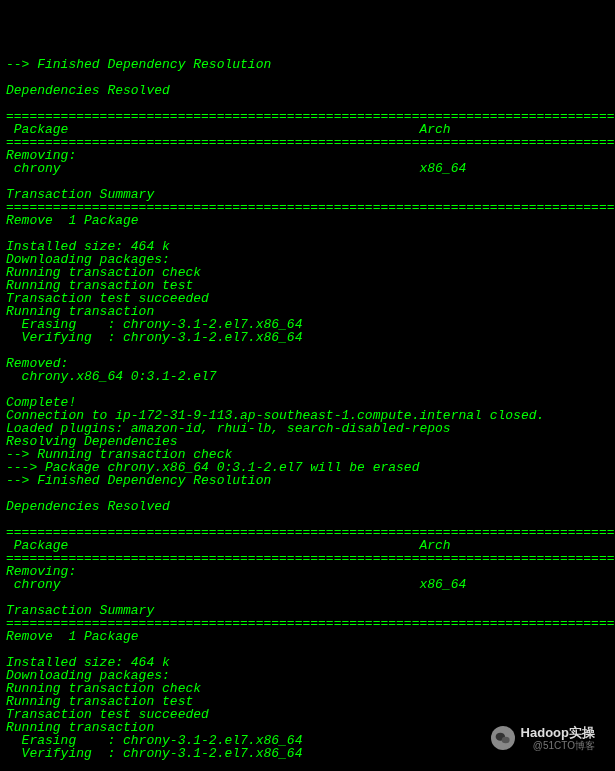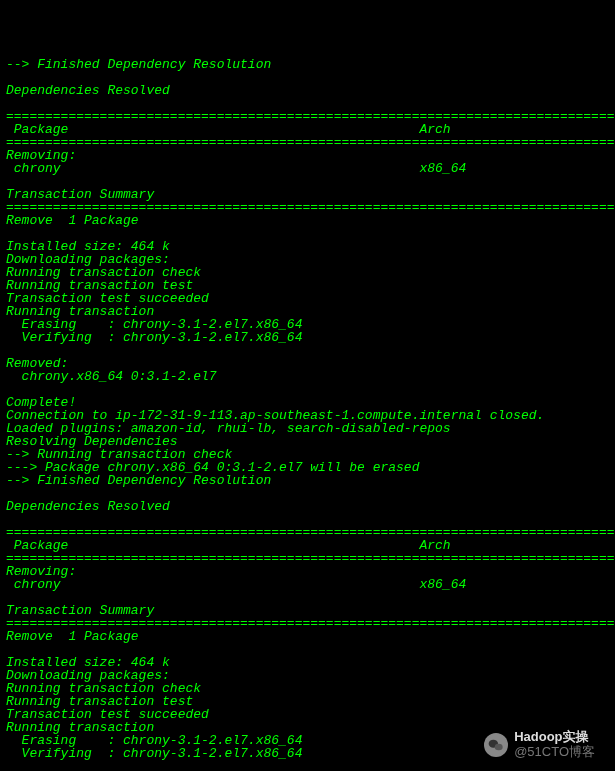--- a/index.html
+++ b/index.html
@@ -17,21 +17,21 @@
       white-space: pre;
       position: relative;
     }
     .line {
       display: block;
       min-height: 13px;
       font-style: italic;
     }
     .watermark-footer {
       position: absolute;
-      bottom: 12px;
+      bottom: 20px;
       right: 20px;
       display: flex;
       align-items: center;
       gap: 6px;
       font-family: Arial, sans-serif;
     }
     .wechat-icon {
       width: 24px;
       height: 24px;
       background: #888;
@@ -47,21 +47,21 @@
       flex-direction: column;
       line-height: 1.1;
     }
     .footer-title {
       color: #ddd;
       font-size: 13px;
       font-weight: bold;
     }
     .footer-sub {
       color: #777;
-      font-size: 13px;
+      font-size: 10px;
       text-align: right;
     }
   </style>
 </head>
 <body>
 
 
 
 <div id="terminal-container"><span class="line">--&gt; Finished Dependency Resolution</span><span class="line"></span><span class="line">Dependencies Resolved</span><span class="line"></span><span class="line">================================================================================================</span><span class="line"> Package                                             Arch</span><span class="line">================================================================================================</span><span class="line">Removing:</span><span class="line"> chrony                                              x86_64</span><span class="line"></span><span class="line">Transaction Summary</span><span class="line">================================================================================================</span><span class="line">Remove  1 Package</span><span class="line"></span><span class="line">Installed size: 464 k</span><span class="line">Downloading packages:</span><span class="line">Running transaction check</span><span class="line">Running transaction test</span><span class="line">Transaction test succeeded</span><span class="line">Running transaction</span><span class="line">  Erasing    : chrony-3.1-2.el7.x86_64</span><span class="line">  Verifying  : chrony-3.1-2.el7.x86_64</span><span class="line"></span><span class="line">Removed:</span><span class="line">  chrony.x86_64 0:3.1-2.el7</span><span class="line"></span><span class="line">Complete!</span><span class="line">Connection to ip-172-31-9-113.ap-southeast-1.compute.internal closed.</span><span class="line">Loaded plugins: amazon-id, rhui-lb, search-disabled-repos</span><span class="line">Resolving Dependencies</span><span class="line">--&gt; Running transaction check</span><span class="line">---&gt; Package chrony.x86_64 0:3.1-2.el7 will be erased</span><span class="line">--&gt; Finished Dependency Resolution</span><span class="line"></span><span class="line">Dependencies Resolved</span><span class="line"></span><span class="line">================================================================================================</span><span class="line"> Package                                             Arch</span><span class="line">================================================================================================</span><span class="line">Removing:</span><span class="line"> chrony                                              x86_64</span><span class="line"></span><span class="line">Transaction Summary</span><span class="line">================================================================================================</span><span class="line">Remove  1 Package</span><span class="line"></span><span class="line">Installed size: 464 k</span><span class="line">Downloading packages:</span><span class="line">Running transaction check</span><span class="line">Running transaction test</span><span class="line">Transaction test succeeded</span><span class="line">Running transaction</span><span class="line">  Erasing    : chrony-3.1-2.el7.x86_64</span><span class="line">  Verifying  : chrony-3.1-2.el7.x86_64</span><span class="line"></span></div>
 

